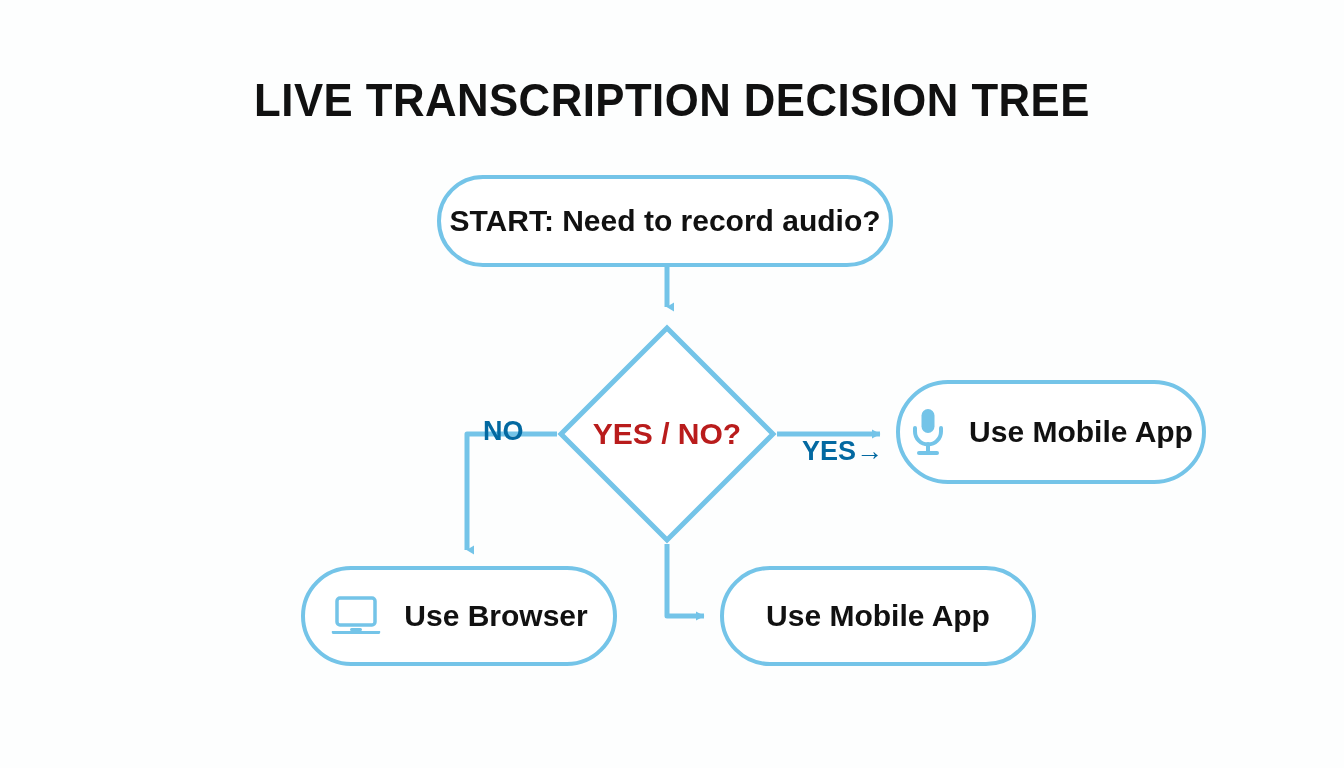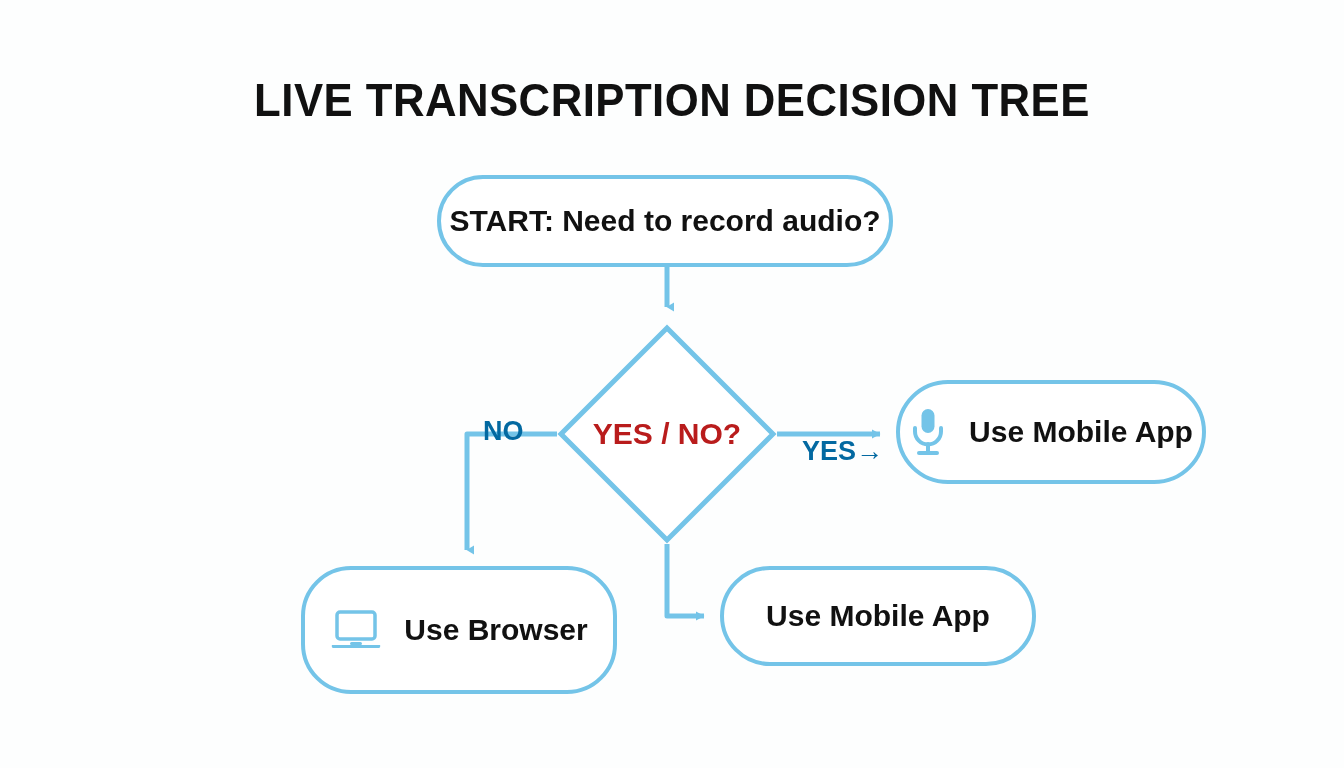--- a/index.html
+++ b/index.html
@@ -69,21 +69,21 @@
     top: 380px;
     width: 310px;
     height: 104px;
     border-radius: 52px;
     font-size: 30px;
   }
   #node-browser {
     left: 301px;
     top: 566px;
     width: 316px;
-    height: 128px;
+    height: 100px;
     border-radius: 50px;
     font-size: 30px;
   }
   #node-mobile-plain {
     left: 720px;
     top: 566px;
     width: 316px;
     height: 100px;
     border-radius: 50px;
     font-size: 30px;

